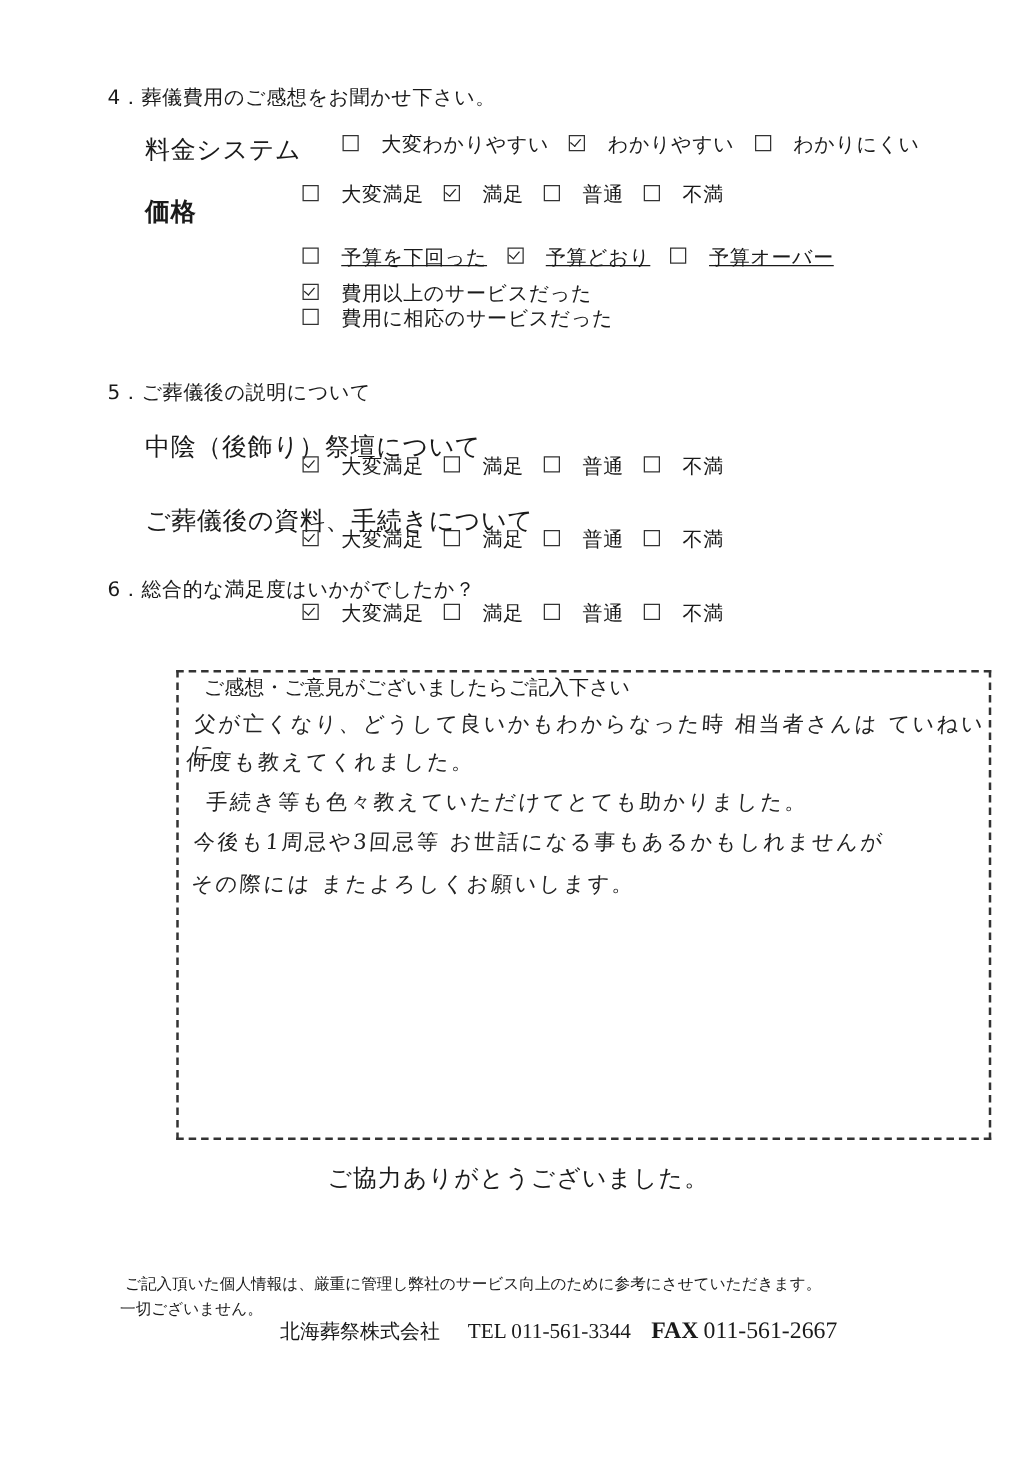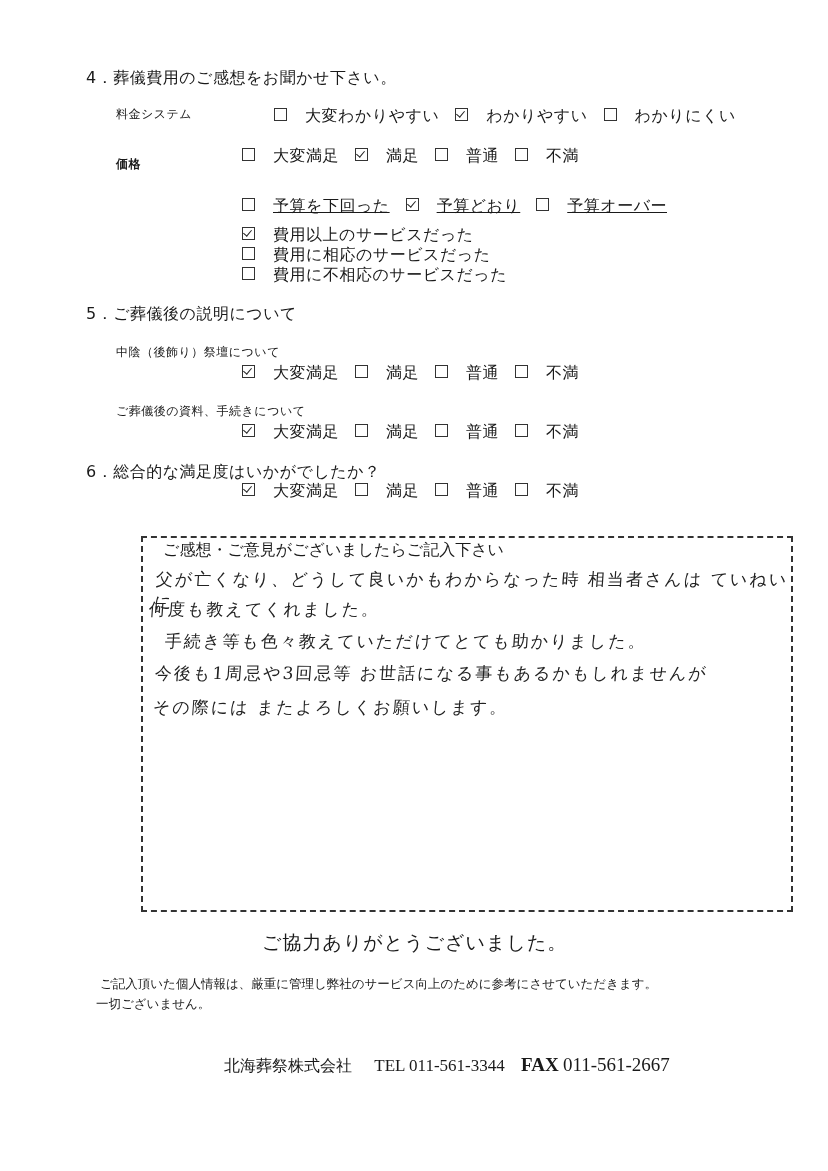--- a/index.html
+++ b/index.html
@@ -1,20 +1,20 @@
 <!DOCTYPE html>
 <html><head>
   <meta charset="utf-8">
   <style>
     html, body { margin:0; padding:0; background:#ffffff; }
     body { width:828px; height:1171px; position:relative; overflow:hidden;
       font-family:"DejaVu Sans", sans-serif; color:#1a1a1a; }
     .abs { position:absolute; white-space:nowrap; }
     .q { font-size:16px; letter-spacing:0.5px; }
-    .lbl { font-size:12px; letter-spacing:0.5px; }
+    .lbl { font-size:20px; letter-spacing:0.5px; }
     .opt { font-size:16px; letter-spacing:0.5px; }
     .cb { display:inline-block; width:11px; height:11px; border:1.2px solid #333; vertical-align:middle; position:relative; margin-right:18px; top:-2px; }
     .cb.checked::after { content:""; position:absolute; left:2px; top:0px; width:4px; height:7px; border-right:1.5px solid #222; border-bottom:1.5px solid #222; transform:rotate(40deg); }
     .row { display:flex; align-items:center; }
     .row .item { display:inline-flex; align-items:center; margin-right:16px; }
     .box { position:absolute; left:96px; top:536px; width:652px; height:376px;
       border:2px dashed #333; box-sizing:border-box;margin-left:45px; }
     .box-title { position:absolute; left:20px; top:2px; font-size:16px; }
     .hw { position:absolute; font-family:"DejaVu Serif", serif; font-size:17px; color:#222; letter-spacing:2px; transform:skewX(-4deg); }
     .thanks { font-size:19px; letter-spacing:1px; }
@@ -81,24 +81,20 @@
 
 <div class="abs opt" style="left:242px;top:225px;line-height:20px;">
   <div class="row">
       <span class="cb checked"></span>
       <span>費用以上のサービスだった</span>
     </div>
   <div class="row">
       <span class="cb"></span>
       <span>費用に相応のサービスだった</span>
     </div>
-  <div class="row">
-      <span class="cb"></span>
-      <span>費用に不相応のサービスだった</span>
-    </div>
 </div>
 
 <div class="abs q" style="left:86px;top:304px;">5．ご葬儀後の説明について</div>
 <div class="abs lbl" style="left:116px;top:344px;">中陰（後飾り）祭壇について</div>
 <div class="abs row opt" style="left:242px;top:363px;">
   <span class="item">
       <span class="cb checked"></span>
       <span>大変満足</span>
     </span>
   <span class="item">
@@ -160,21 +156,21 @@
   <div class="hw" style="left:12px;top:30px;">父が亡くなり、どうして良いかもわからなった時 相当者さんは ていねいに</div>
   <div class="hw" style="left:6px;top:60px;">何度も教えてくれました。</div>
   <div class="hw" style="left:22px;top:92px;">手続き等も色々教えていただけてとても助かりました。</div>
   <div class="hw" style="left:12px;top:124px;">今後も1周忌や3回忌等 お世話になる事もあるかもしれませんが</div>
   <div class="hw" style="left:10px;top:158px;">その際には またよろしくお願いします。</div>
 </div>
 
 <div class="abs thanks" style="left:262px;top:930px;">ご協力ありがとうございました。</div>
 
 <div class="abs notice" style="left:96px;top:974px;">
-  <div style="padding-left:4px;">ご記入頂いた個人情報は、厳重に管理し弊社のサービス向上のために参考にさせていただきます。</div>
+  <div style="padding-left:4px;margin-top:43px;">ご記入頂いた個人情報は、厳重に管理し弊社のサービス向上のために参考にさせていただきます。</div>
   <div>一切ございません。</div>
 </div>
 
 <div class="abs footer" style="left:188px;top:1054px;">
   <span class="co">北海葬祭株式会社</span>
   <span>TEL</span>
   <span style="margin-right:12px;">011-561-3344</span>
   <b>FAX</b>
   <span style="font-size:19px;">011-561-2667</span>
 </div>

